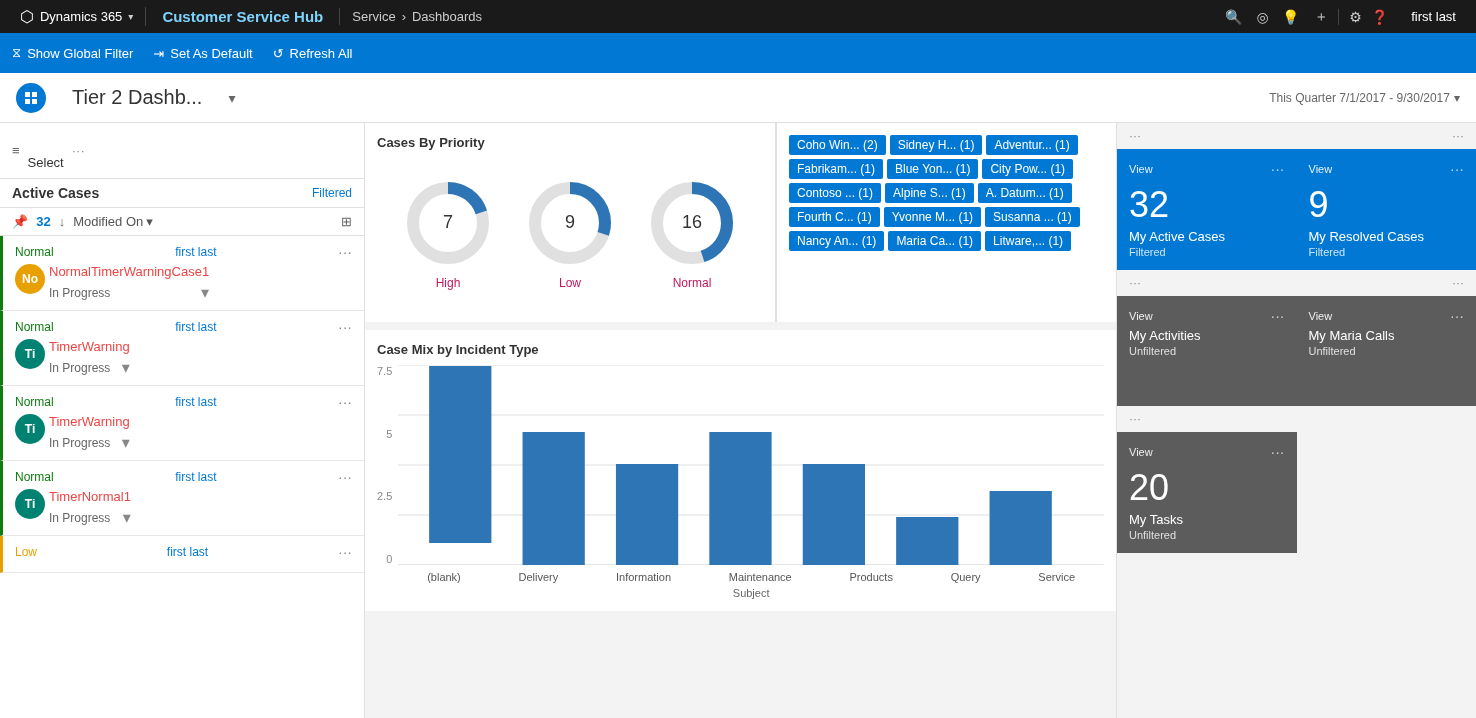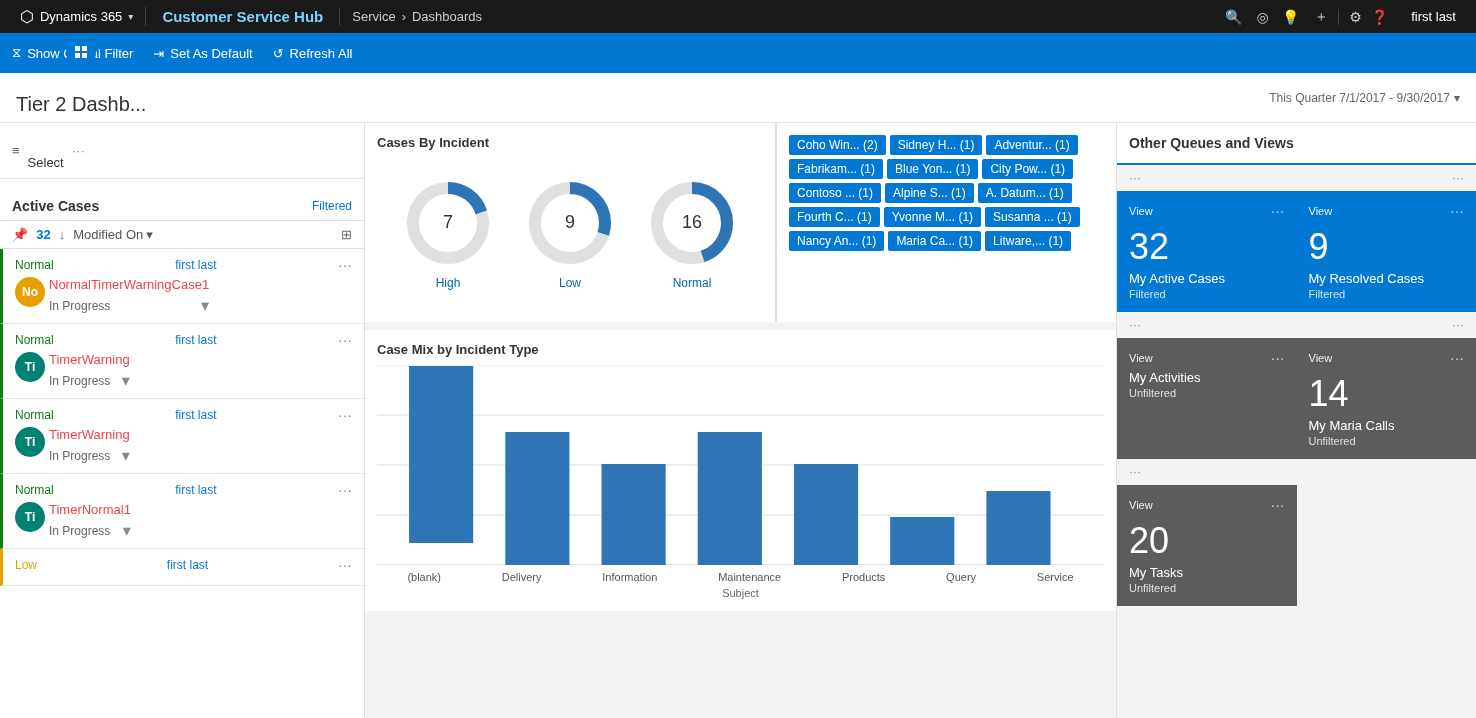--- a/index.html
+++ b/index.html
@@ -38,21 +38,21 @@
     
     .dash-header {
       display: flex;
       align-items: center;
       justify-content: space-between;
       background: #fff;
       height: 50px;
       padding: 0 16px;
       border-bottom: 1px solid #e0e0e0;
     }
-    .dash-title { display: flex; align-items: center; gap: 26px; font-size: 20px; font-weight: 300; color: #333; flex-direction: column; }
+    .dash-title { display: flex; align-items: center; gap: 26px; font-size: 20px; font-weight: 300; color: #333; }
     .dash-title-icon { width: 30px; height: 30px; background: #0078d4; border-radius: 50%; display: flex; align-items: center; justify-content: center; color: #fff; font-size: 14px; }
     .dash-date { font-size: 12px; color: #666; display: flex; align-items: center; gap: 4px; }
 
     
     .main-layout {
       display: flex;
       height: calc(718px - 33px - 40px - 50px);
       overflow: hidden;
     }
 
@@ -76,21 +76,20 @@
     }
     .left-panel-title {
       display: flex;
       align-items: center;
       justify-content: space-between;
       padding: 6px 12px;
       font-size: 14px;
       font-weight: 600;
       color: #333;
       border-bottom: 1px solid #e0e0e0;
-      margin-top: 13px;
     }
     .filtered-badge { color: #0078d4; font-size: 12px; font-weight: 400; }
     .left-panel-meta {
       display: flex;
       align-items: center;
       gap: 8px;
       padding: 6px 12px;
       border-bottom: 1px solid #e0e0e0;
       font-size: 13px;
     }
@@ -131,21 +130,21 @@
       padding: 0;
     }
     .chart-title { font-size: 13px; color: #333; font-weight: 600; margin-bottom: 8px; }
     .priority-donuts {
       display: flex;
       align-items: center;
       justify-content: space-around;
       padding: 20px 10px;
     }
     .donut-item { display: flex; flex-direction: column; align-items: center; gap: 8px; }
-    .donut-label { font-size: 12px; color: #0369a1; }
+    .donut-label { font-size: 12px; color: #be185d; }
 
     
     .products-panel {
       width: 340px;
       flex-shrink: 0;
       background: #fff;
       padding: 12px;
       border-left: 1px solid #e0e0e0;
     }
     .product-tags { display: flex; flex-wrap: wrap; gap: 4px; }
@@ -386,21 +385,21 @@
       </div>
 
     </div>
   </div>
 
   <div class="center-panel">
 
     <div style="display:flex;background:#fff;border-bottom:4px solid #f3f3f3;">
 
       <div style="flex:1;padding:12px;border-right:1px solid #e0e0e0;">
-        <div class="chart-title">Cases By Incident</div>
+        <div class="chart-title">Cases By Priority</div>
         <div class="priority-donuts">
 
           <div class="donut-item">
             <svg width="90" height="90" viewBox="0 0 90 90">
               <circle cx="45" cy="45" r="35" fill="none" stroke="#e0e0e0" stroke-width="12"></circle>
               <circle cx="45" cy="45" r="35" fill="none" stroke="#2e75b6" stroke-width="12" stroke-dasharray="99 221" stroke-dashoffset="55" transform="rotate(-90 45 45)"></circle>
               <text x="45" y="50" text-anchor="middle" font-size="18" font-weight="300" fill="#333">7</text>
             </svg>
             <span class="donut-label">High</span>
           </div>
@@ -443,20 +442,26 @@
             <span class="product-tag">Maria Ca... (1)</span>
             <span class="product-tag">Litware,... (1)</span>
           </div>
       </div>
     </div>
 
     <div class="bar-chart-container">
       <div class="chart-title">Case Mix by Incident Type</div>
       <div style="display:flex;gap:0;">
 
+        <div style="display:flex;flex-direction:column;justify-content:space-between;align-items:flex-end;padding-right:6px;height:200px;font-size:11px;color:#888;">
+          <span>7.5</span>
+          <span>5</span>
+          <span>2.5</span>
+          <span>0</span>
+        </div>
         <div style="flex:1;position:relative;">
           <svg width="100%" height="200" viewBox="0 0 680 200" preserveAspectRatio="none">
 
             <line x1="0" y1="0" x2="680" y2="0" stroke="#e0e0e0" stroke-width="1"></line>
             <line x1="0" y1="50" x2="680" y2="50" stroke="#e0e0e0" stroke-width="1"></line>
             <line x1="0" y1="100" x2="680" y2="100" stroke="#e0e0e0" stroke-width="1"></line>
             <line x1="0" y1="150" x2="680" y2="150" stroke="#e0e0e0" stroke-width="1"></line>
             <line x1="0" y1="200" x2="680" y2="200" stroke="#ccc" stroke-width="1"></line>
 
             <rect x="30" y="1" width="60" height="177" fill="#2e75b6"></rect>
@@ -484,21 +489,20 @@
             <span>Service</span>
           </div>
           <div style="text-align:center;font-size:11px;color:#666;margin-top:4px;">Subject</div>
         </div>
       </div>
     </div>
 
   </div>
 
   <div class="right-panel">
-    <div class="right-panel-title">Other Queues and Views</div>
 
     <div class="queue-spacer">
       <span>···</span>
       <span>···</span>
     </div>
 
     <div class="queue-grid">
       <div class="queue-card queue-card-blue">
         <div class="queue-card-header">
           <span>View</span>
@@ -531,21 +535,20 @@
           <span class="queue-more">···</span>
         </div>
         <div class="queue-card-label">My Activities</div>
         <div class="queue-card-sub">Unfiltered</div>
       </div>
       <div class="queue-card queue-card-gray">
         <div class="queue-card-header">
           <span>View</span>
           <span class="queue-more">···</span>
         </div>
-        <div class="queue-card-number">14</div>
         <div class="queue-card-label">My Maria Calls</div>
         <div class="queue-card-sub">Unfiltered</div>
       </div>
     </div>
 
     <div class="queue-spacer">
       <span>···</span>
     </div>
 
     <div class="queue-grid">

